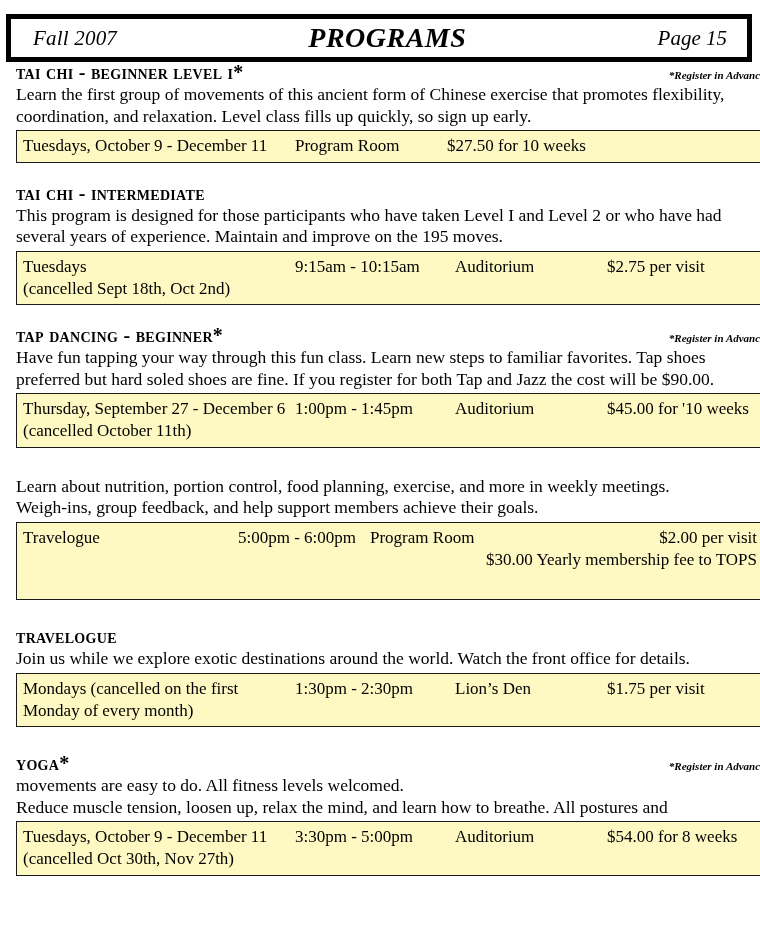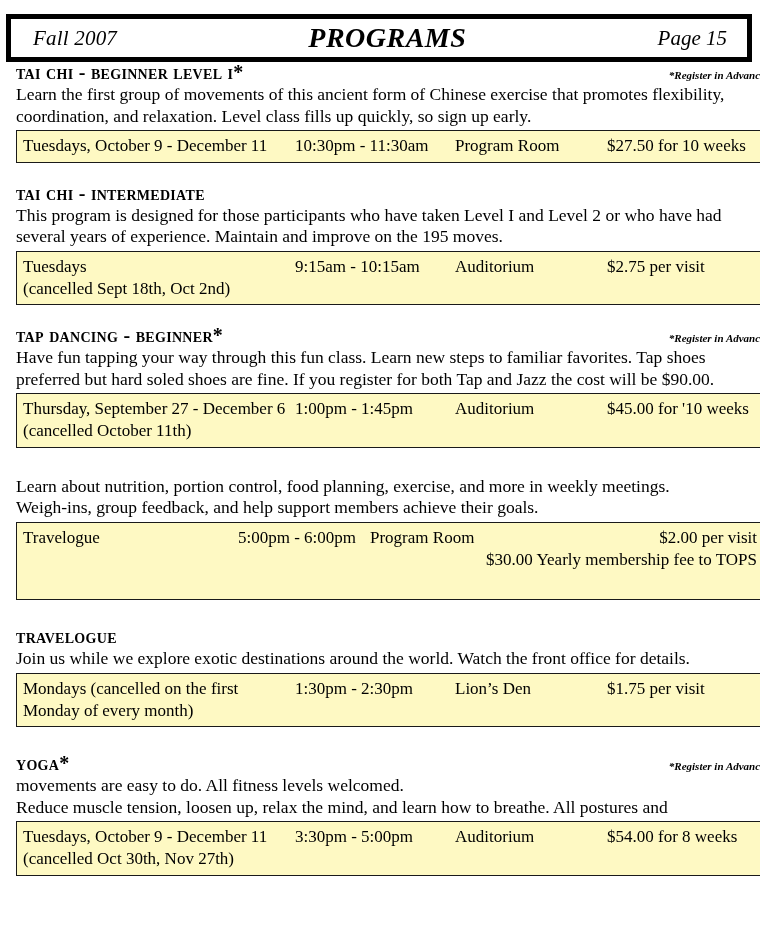--- a/index.html
+++ b/index.html
@@ -153,21 +153,20 @@
       <div class="prog-title">Tai Chi - Beginner Level I*</div>
       <div class="prog-note">*Register in Advance</div>
     </div>
     <div class="prog-desc">
       <div>Learn the first group of movements of this ancient form of Chinese exercise that promotes flexibility,</div>
       <div>coordination, and relaxation. Level class fills up quickly, so sign up early.</div>
     </div>
     <div class="sched-box">
       <div class="sched-row">
         <div class="col-days">Tuesdays, October 9 - December 11</div>
-        <div class="col-time">10:30pm - 11:30am</div>
         <div class="col-place">Program Room</div>
         <div class="col-price">$27.50 for 10 weeks</div>
       </div>
     </div>
   </div>
 
   <div class="spacer-md"></div>
 
   <div class="program">
     <div class="prog-head">

